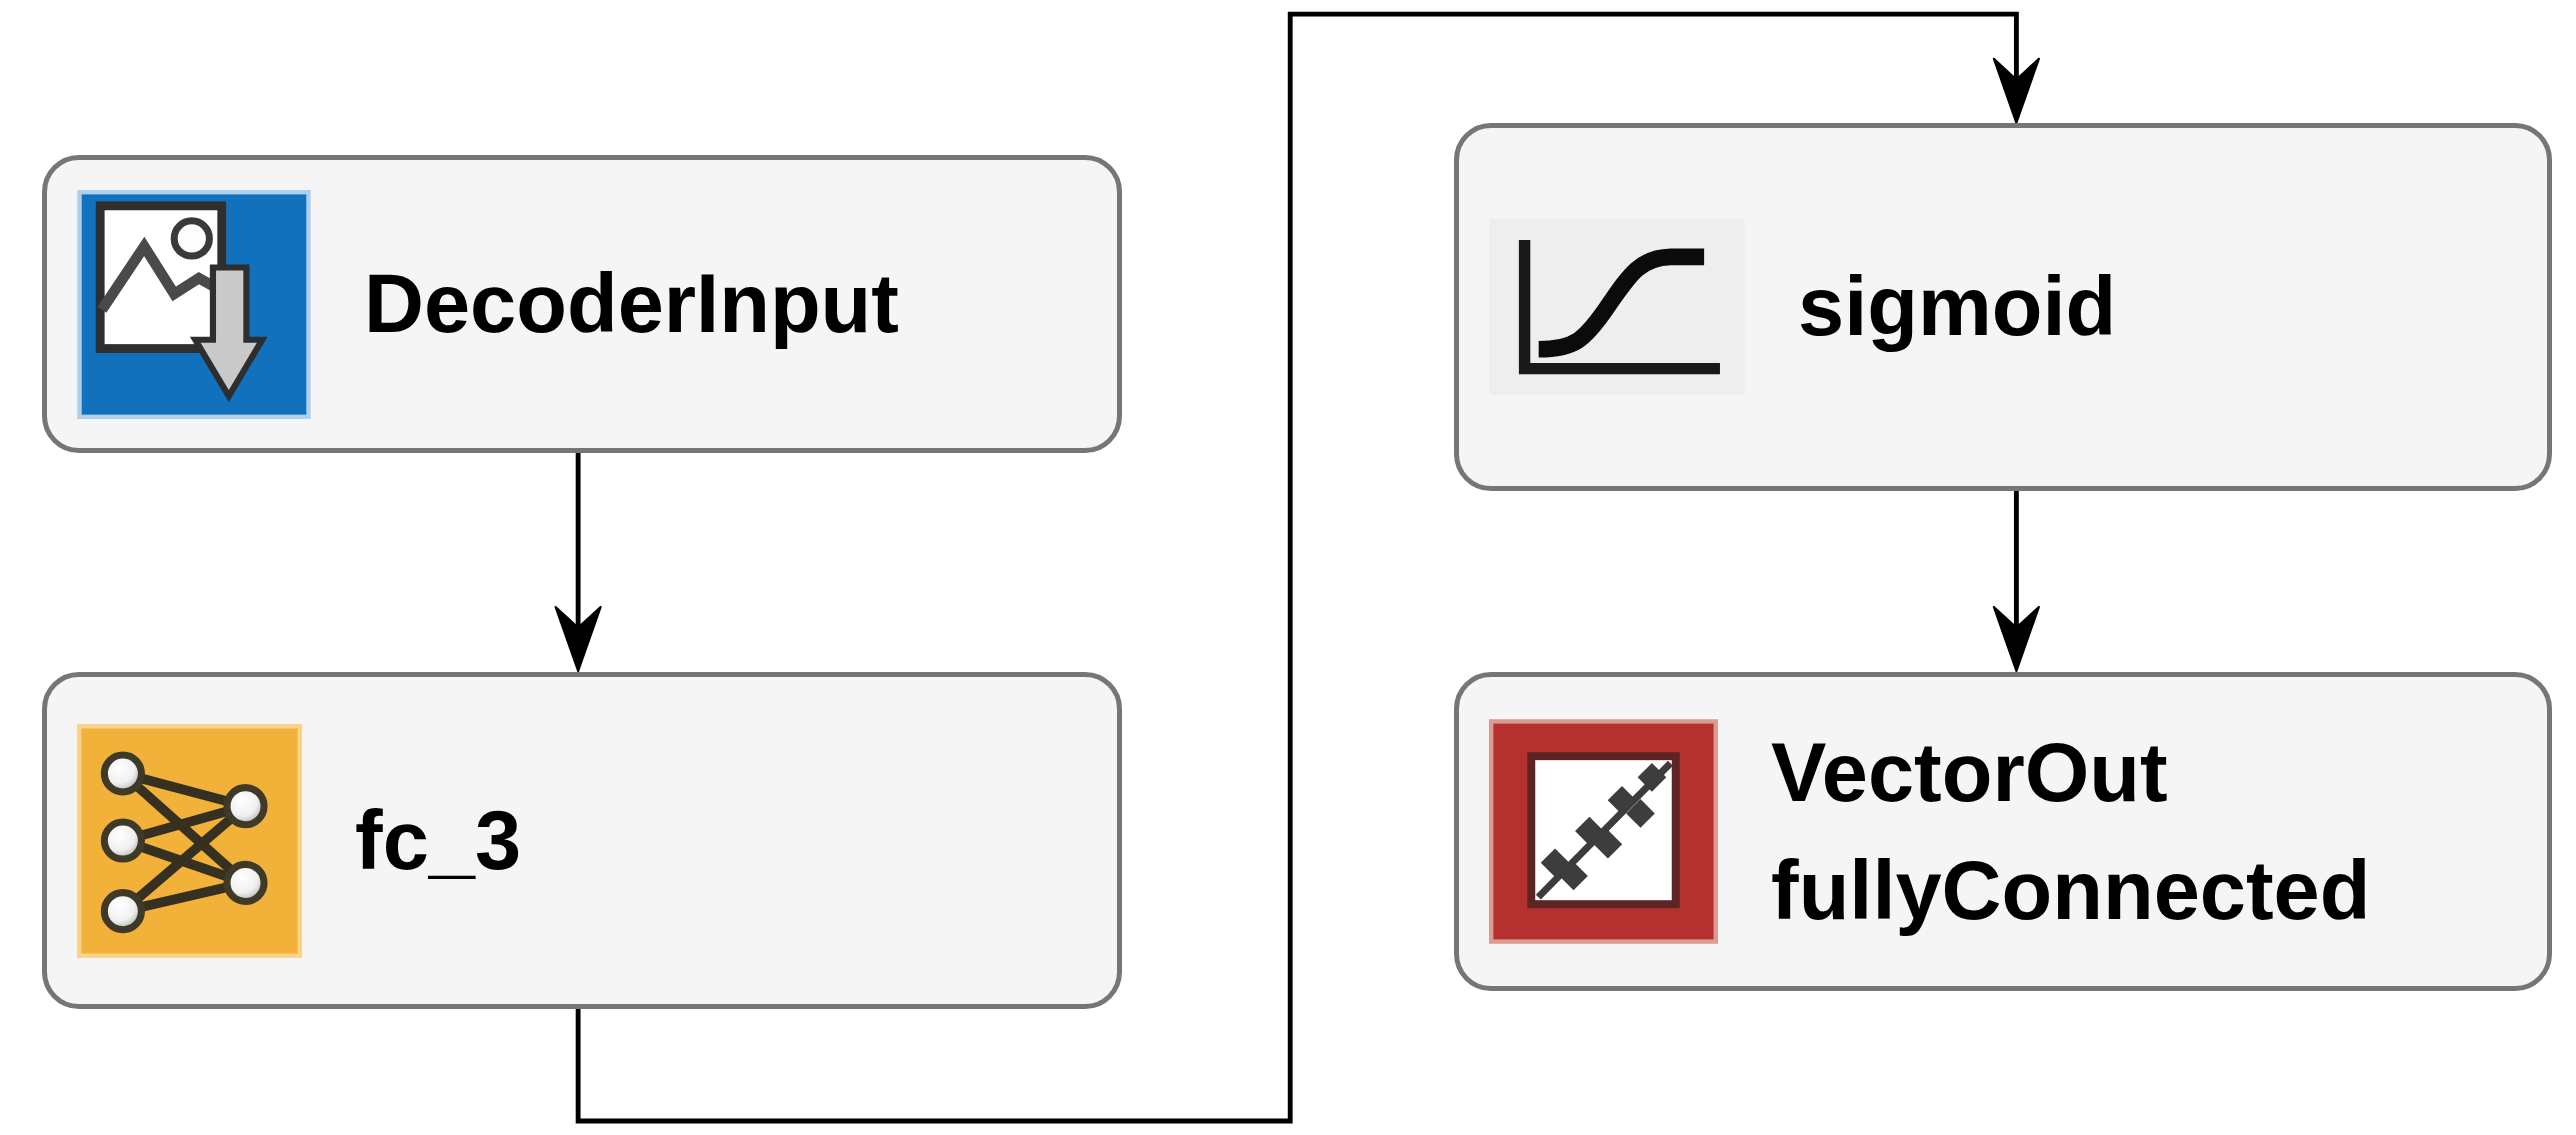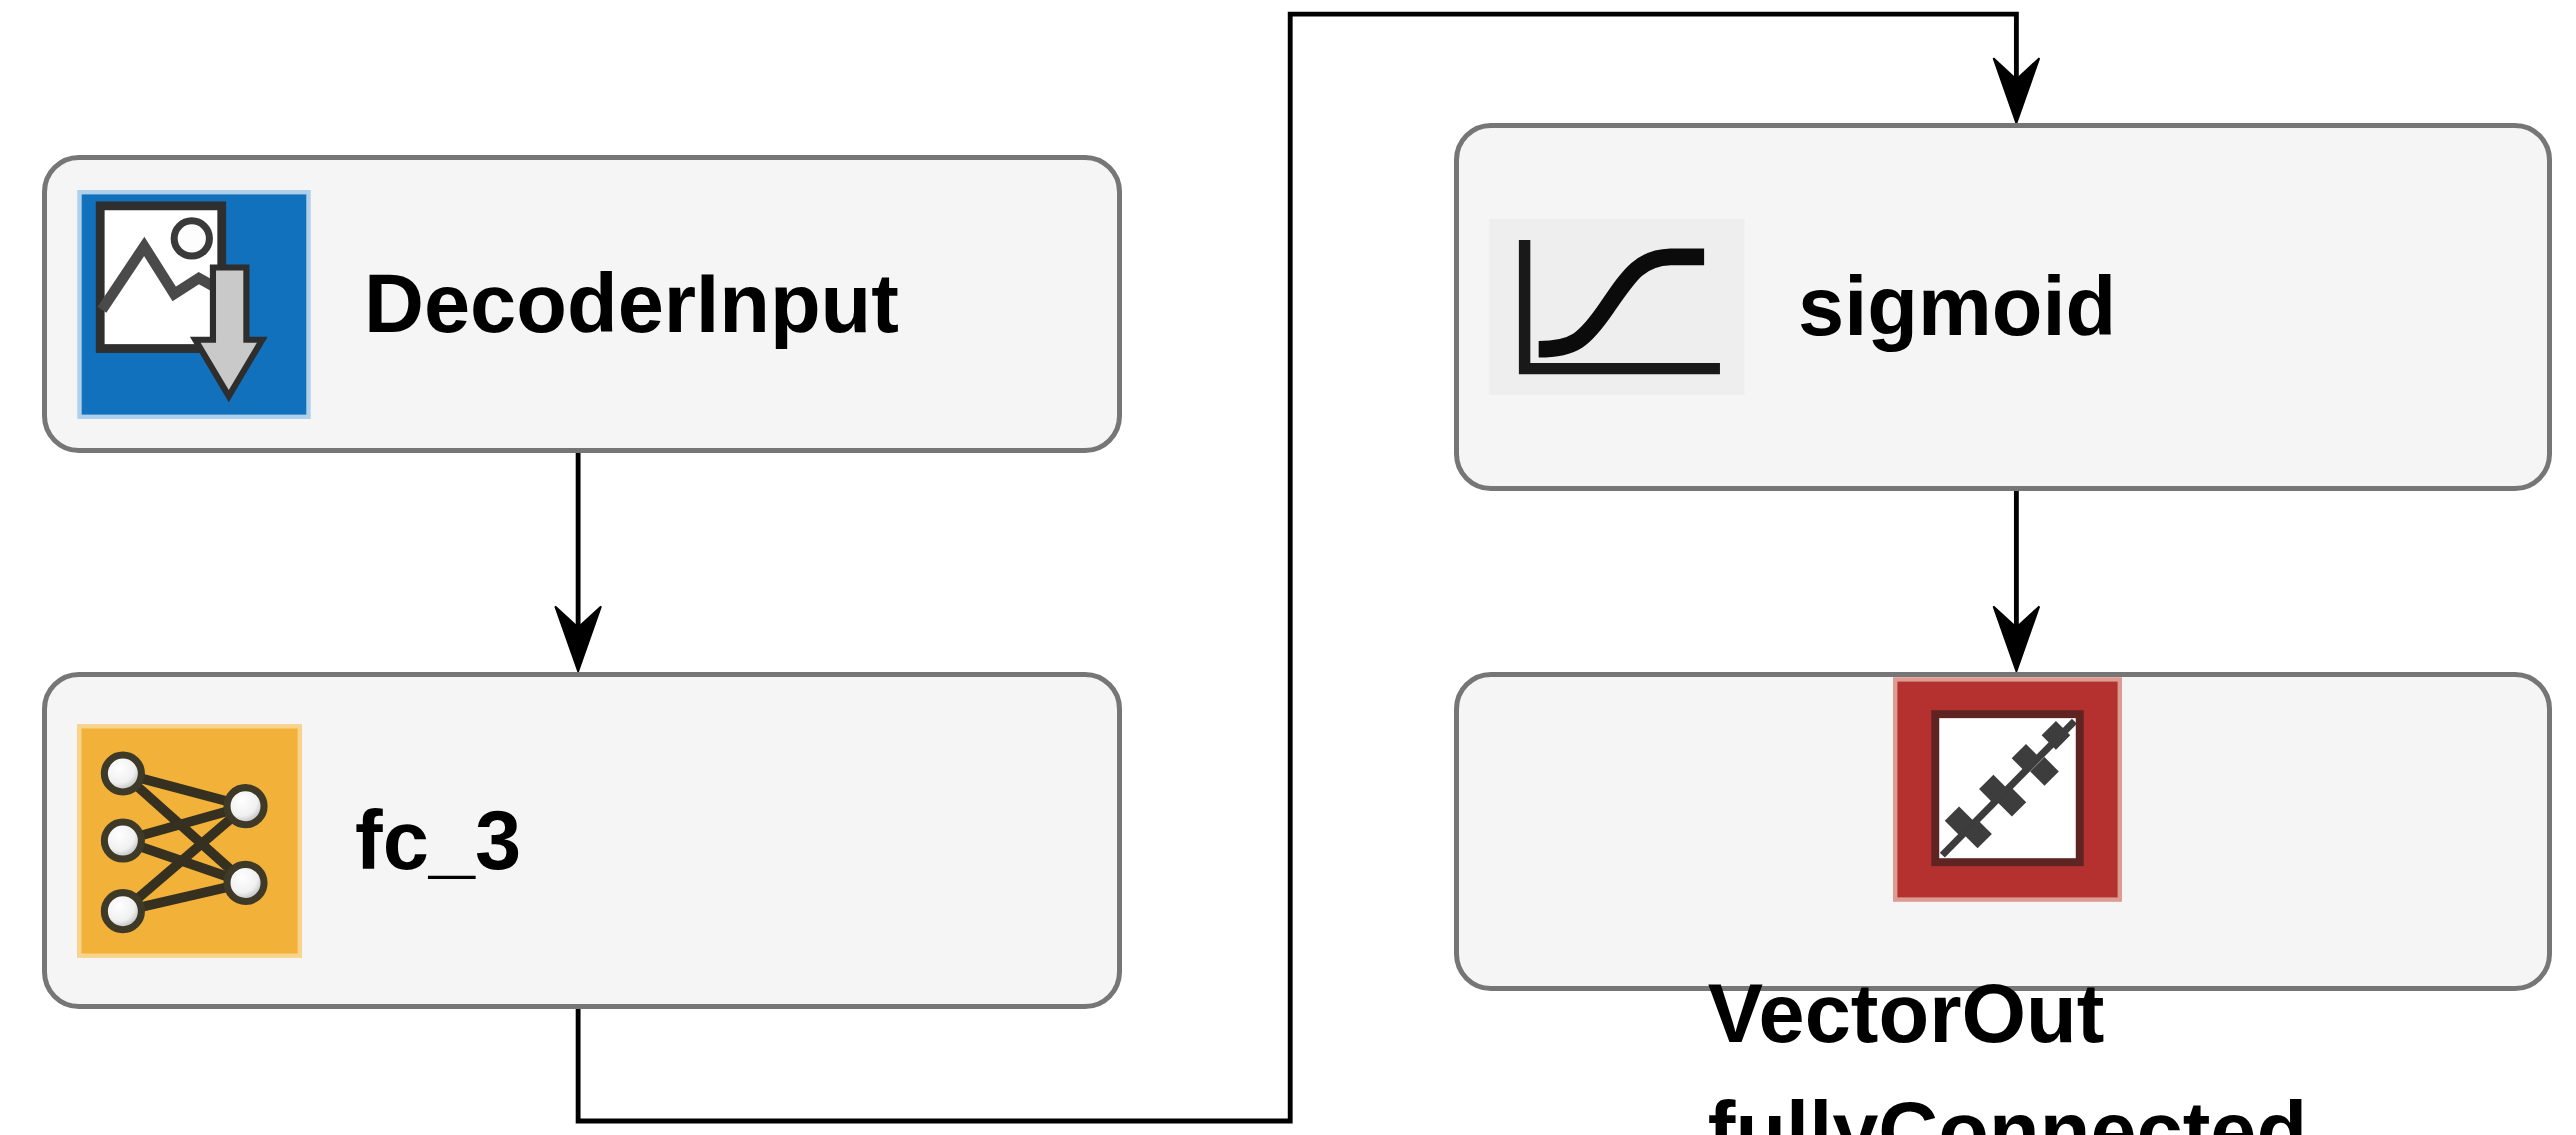--- a/index.html
+++ b/index.html
@@ -131,21 +131,21 @@
         <rect x="0" y="0" width="290" height="200" fill="#eeeeee"></rect>
         <path d="M40,24 L40,170 L262,170" fill="none" stroke="#191919" stroke-width="13"></path>
         <path d="M56,148 C96,148 108,138 134,100 C160,62 172,44 206,43 L244,43" fill="none" stroke="#0b0b0b" stroke-width="19" stroke-linecap="butt"></path>
       </svg>
     </span>
     <div class="label">
       <div>sigmoid</div>
     </div>
   </div>
 
-  <div class="node" style="left:1454px; top:672px; width:1098px; height:319px;flex-direction:column;">
+  <div class="node" style="left:1454px; top:672px; width:1098px; height:319px;">
     <span class="icon">
       <svg width="229" height="225" viewBox="0 0 260 255">
         <rect x="0" y="0" width="260" height="255" fill="#dd9c92"></rect>
         <rect x="5" y="5" width="250" height="245" fill="#b53130"></rect>
         <rect x="48" y="42" width="164" height="168" fill="#ffffff" stroke="#5d2422" stroke-width="9"></rect>
         <line x1="56" y1="202" x2="206" y2="50" stroke="#3c3c3c" stroke-width="8"></line>
         <g fill="#3d3d3d">
           <rect x="63.5" y="151.5" width="23" height="23" transform="rotate(-45 75 163)"></rect>
           <rect x="84.5" y="166.5" width="23" height="23" transform="rotate(-45 96 178)"></rect>
           <rect x="102.5" y="115.5" width="23" height="23" transform="rotate(-45 114 127)"></rect>

